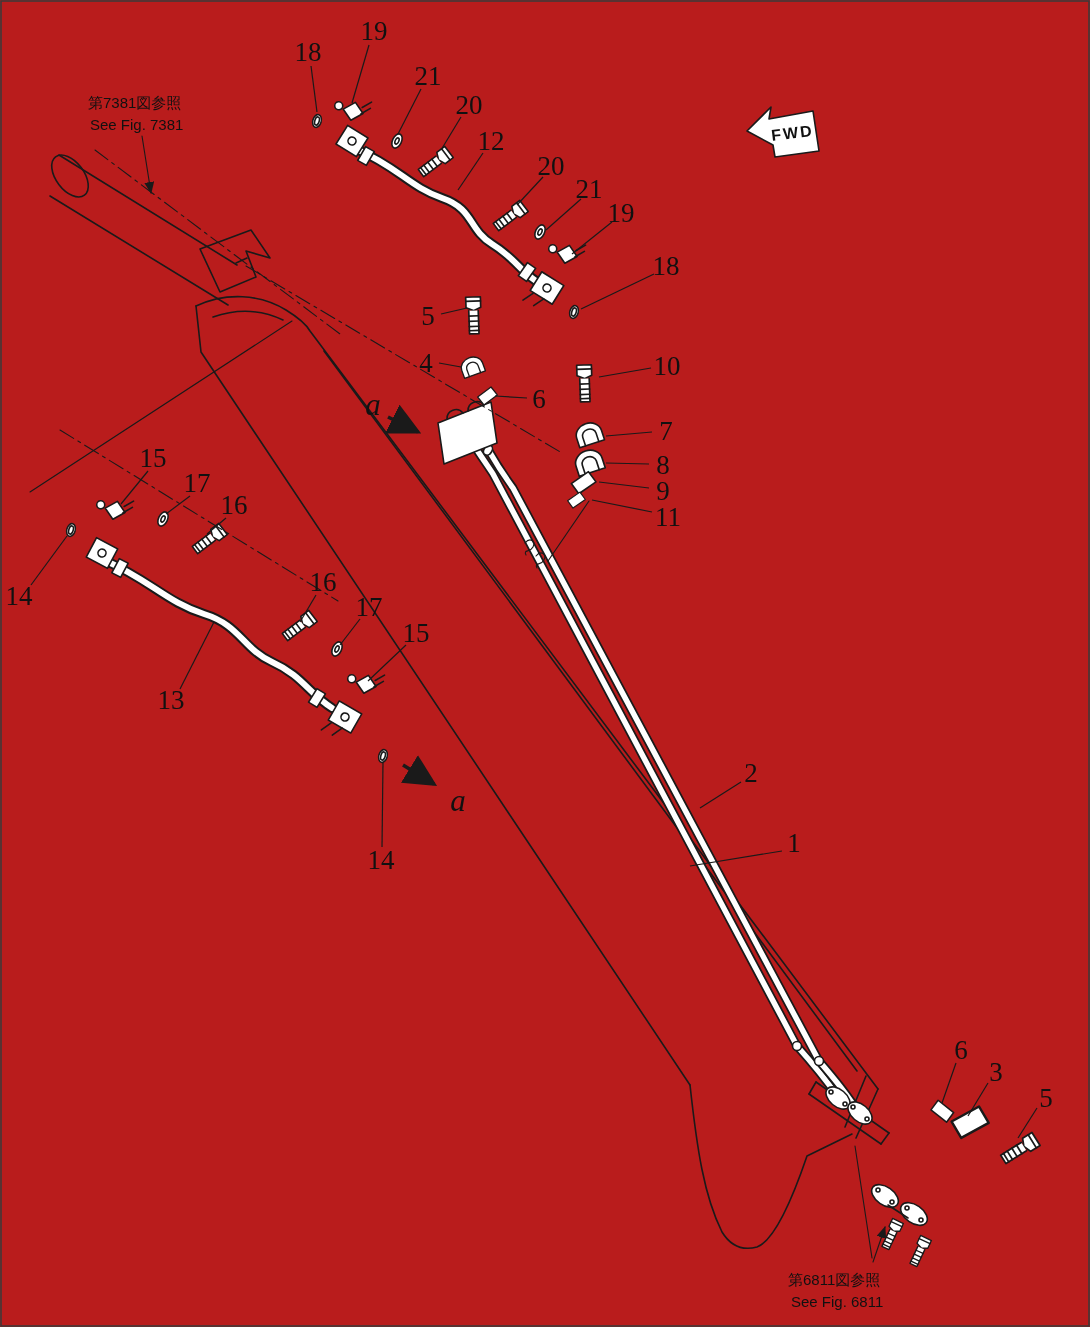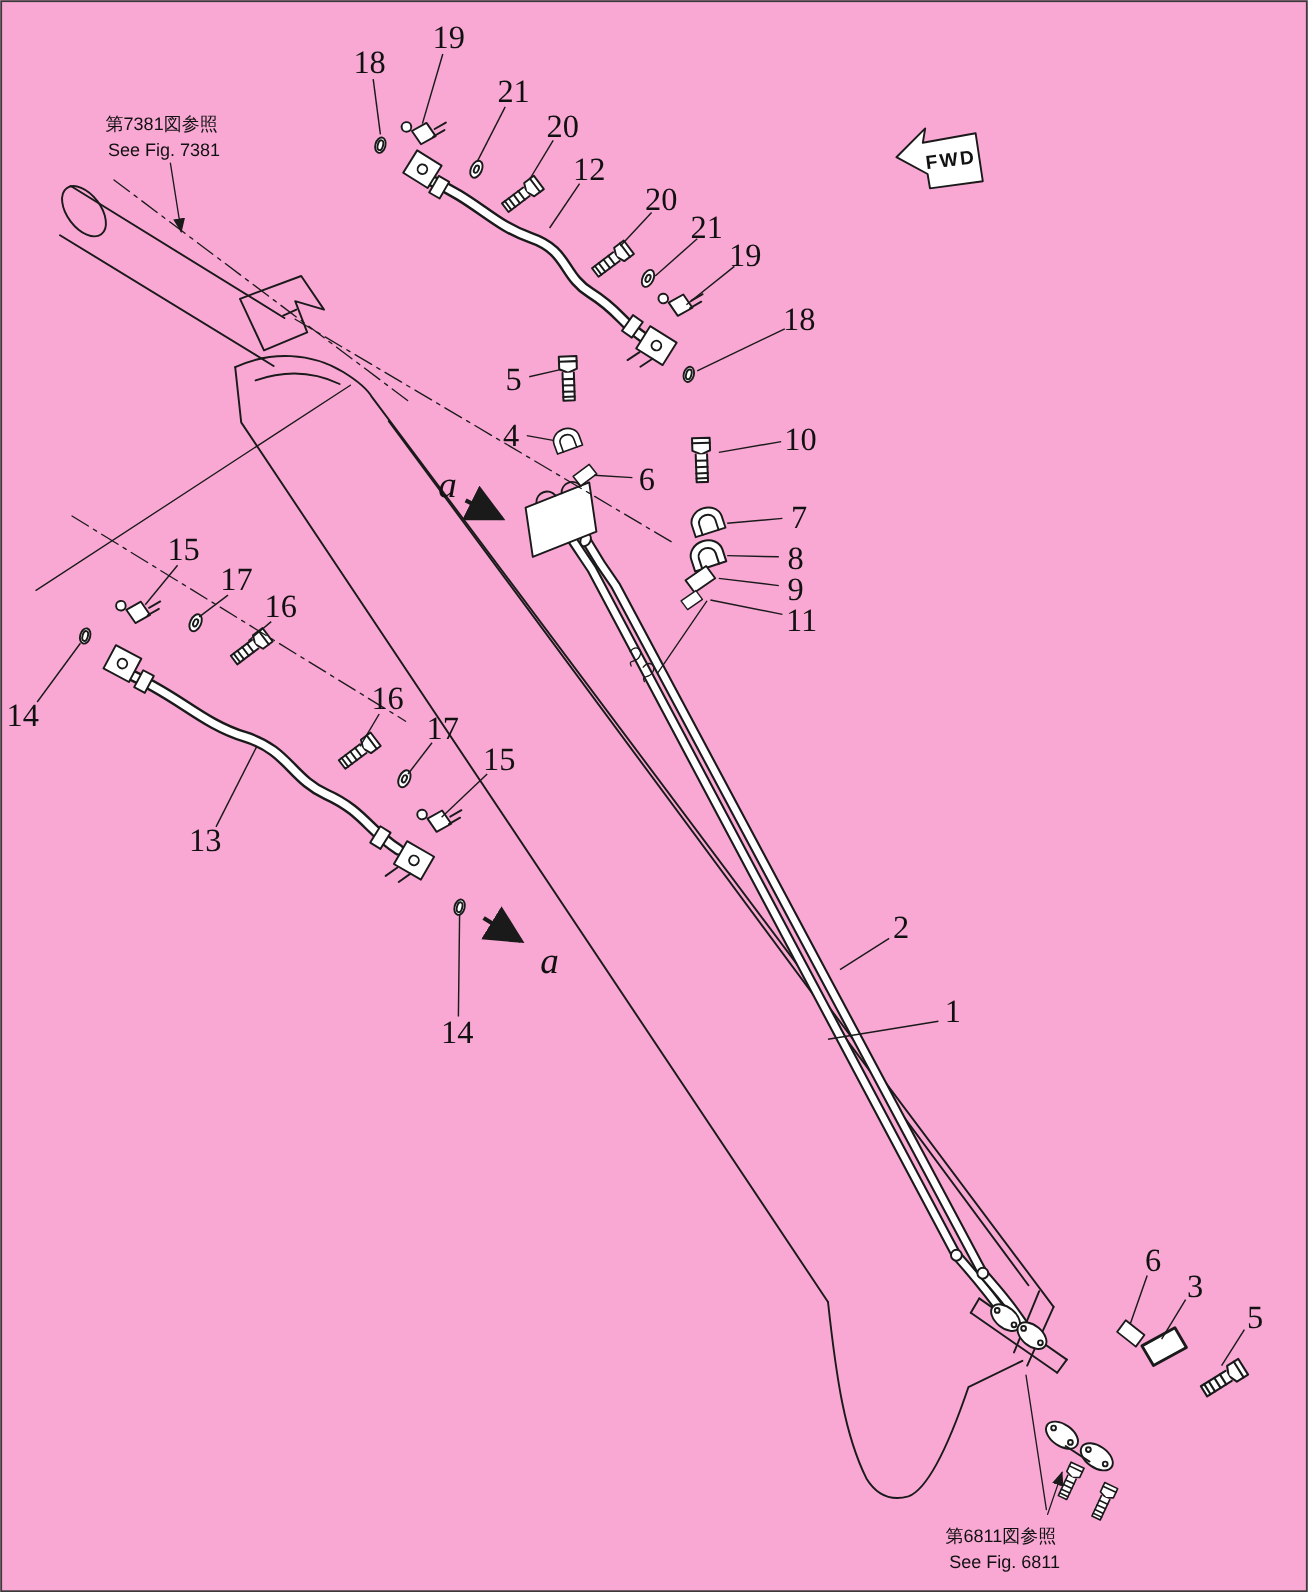--- a/index.html
+++ b/index.html
@@ -1,16 +1,16 @@
 <!DOCTYPE html>
 <html><head>
 <meta charset="utf-8">
 <style>
   html,body{margin:0;padding:0;background:#e8e8e8;}
-  .page{width:1090px;height:1327px;background:#f9a8d4;position:relative;margin:0 auto;
+  .page{width:1090px;height:1327px;background:#b91c1c;position:relative;margin:0 auto;
         font-family:"Liberation Sans",sans-serif;}
   svg{display:block;}
   .frame{fill:none;stroke:#3a3a3a;stroke-width:1.5;}
   .art{stroke:#1a1a1a;fill:none;stroke-width:1.6;stroke-linecap:round;stroke-linejoin:round;}
   .thin{stroke-width:1.1;}
   .dashdot{stroke-dasharray:16 5 3 5;stroke-width:1.1;}
   .t-out{stroke:#1a1a1a;stroke-width:9;fill:none;}
   .t-in{stroke:#ffffff;stroke-width:5.5;fill:none;}
   .h-out{stroke:#1a1a1a;stroke-width:10;fill:none;}
   .h-in{stroke:#ffffff;stroke-width:6;fill:none;}

